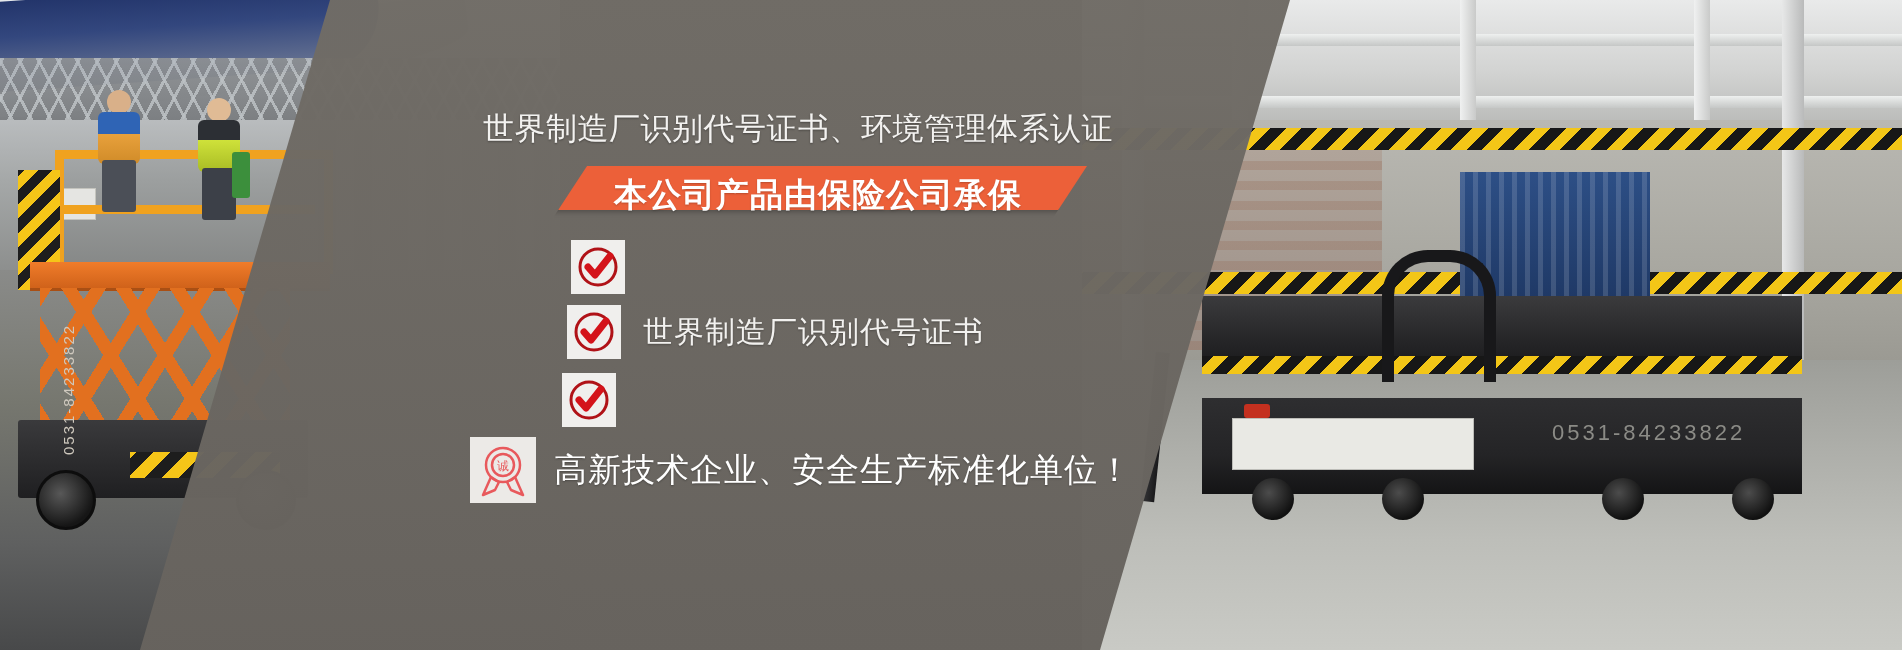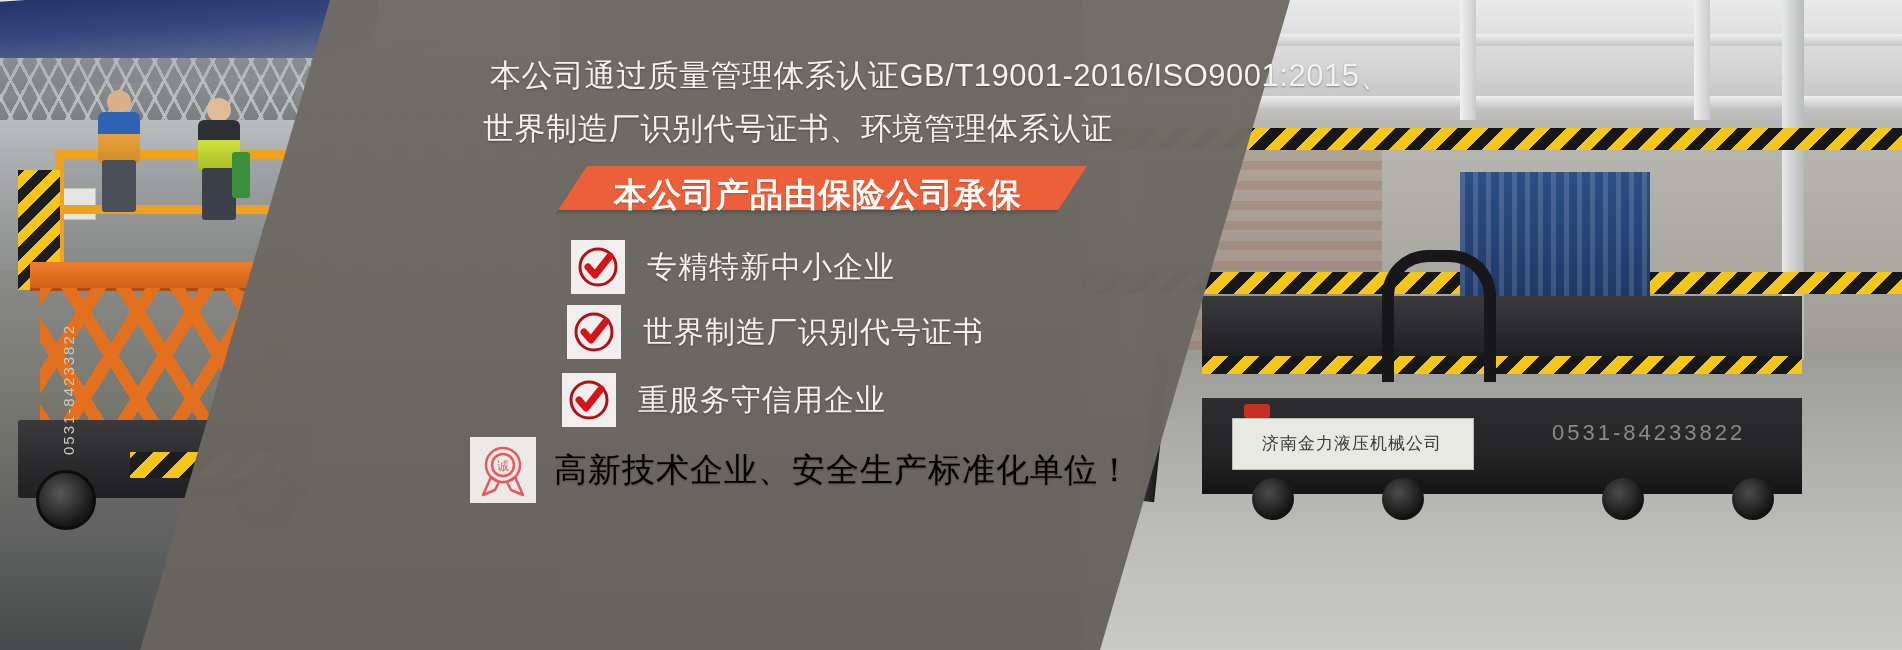--- a/index.html
+++ b/index.html
@@ -233,21 +233,21 @@
   }
 
   .medal-row{
     position:absolute;left:470px;top:437px;display:flex;align-items:center;gap:18px;
   }
   .medal-icon{
     width:66px;height:66px;background:#eceae7;
     display:flex;align-items:center;justify-content:center;flex:0 0 auto;
   }
   .medal-label{
-    color:#000000;font-size:33px;letter-spacing:1px;white-space:nowrap;
+    color:#ffffff;font-size:33px;letter-spacing:1px;white-space:nowrap;
     text-shadow:0 1px 2px rgba(0,0,0,.30);
   }
 
   .small-sign{
     position:absolute;background:#f2f2ef;border:1px solid #cfcfc9;
   }
 </style>
 </head>
 <body>
 
@@ -306,68 +306,64 @@
       </div>
     <div class="r-floor"></div>
 
     <div class="cart-deck"></div>
     <div class="r-hazard-band" style="left:120px;top:356px;width:600px;height:18px;"></div>
     <div class="cart-handle"></div>
     <div class="cart-arm"></div>
     <div class="cart-body"></div>
     <div class="red-lamp"></div>
     <div class="cart-label"></div>
-    <div class="cart-plate">济南金力液压机械公司</div>
     <div class="cart-serial">0531-84233822</div>
     <div class="cart-wheel" style="left:170px;"></div>
     <div class="cart-wheel" style="left:300px;"></div>
     <div class="cart-wheel" style="left:520px;"></div>
     <div class="cart-wheel" style="left:650px;"></div>
   </div>
 
   <div class="panel-tint"></div>
 
   <div class="content">
 
-    <div class="headline line1">本公司通过质量管理体系认证GB/T19001-2016/ISO9001:2015、</div>
     <div class="headline line2">世界制造厂识别代号证书、环境管理体系认证</div>
 
     <div class="ribbon-wrap">
       <div class="ribbon"></div>
       <div class="ribbon-text">本公司产品由保险公司承保</div>
     </div>
 
     <div class="check-row cr1">
       <div class="check-icon">
         <svg width="44" height="44" viewBox="0 0 44 44" aria-hidden="true">
           <circle cx="22" cy="22" r="18" fill="none" stroke="#b01217" stroke-width="3"></circle>
           <path d="M12 22 L19 30 L34 11" fill="none" stroke="#d4131a" stroke-width="7" stroke-linecap="round" stroke-linejoin="round"></path>
         </svg>
       </div>
-      <div class="check-label">专精特新中小企业</div>
     </div>
 
     <div class="check-row cr2">
       <div class="check-icon">
         <svg width="44" height="44" viewBox="0 0 44 44" aria-hidden="true">
           <circle cx="22" cy="22" r="18" fill="none" stroke="#b01217" stroke-width="3"></circle>
           <path d="M12 22 L19 30 L34 11" fill="none" stroke="#d4131a" stroke-width="7" stroke-linecap="round" stroke-linejoin="round"></path>
         </svg>
       </div>
       <div class="check-label">世界制造厂识别代号证书</div>
     </div>
 
     <div class="check-row cr3">
       <div class="check-icon">
         <svg width="44" height="44" viewBox="0 0 44 44" aria-hidden="true">
           <circle cx="22" cy="22" r="18" fill="none" stroke="#b01217" stroke-width="3"></circle>
           <path d="M12 22 L19 30 L34 11" fill="none" stroke="#d4131a" stroke-width="7" stroke-linecap="round" stroke-linejoin="round"></path>
         </svg>
       </div>
-      <div class="check-label">重服务守信用企业</div>
     </div>
 
     <div class="medal-row">
       <div class="medal-icon">
         <svg width="58" height="58" viewBox="0 0 58 58" aria-hidden="true">
           <circle cx="29" cy="24" r="17" fill="none" stroke="#e8595c" stroke-width="2.5"></circle>
           <circle cx="29" cy="24" r="11" fill="none" stroke="#e8595c" stroke-width="2.5"></circle>
           <path d="M17 36 L9 54 L21 49 L25 41 Z" fill="none" stroke="#e8595c" stroke-width="2.5" stroke-linejoin="round"></path>
           <path d="M41 36 L49 54 L37 49 L33 41 Z" fill="none" stroke="#e8595c" stroke-width="2.5" stroke-linejoin="round"></path>
           <text x="29" y="29" text-anchor="middle" font-size="12" fill="#e8595c" font-family="'Liberation Sans',sans-serif">诚</text>

